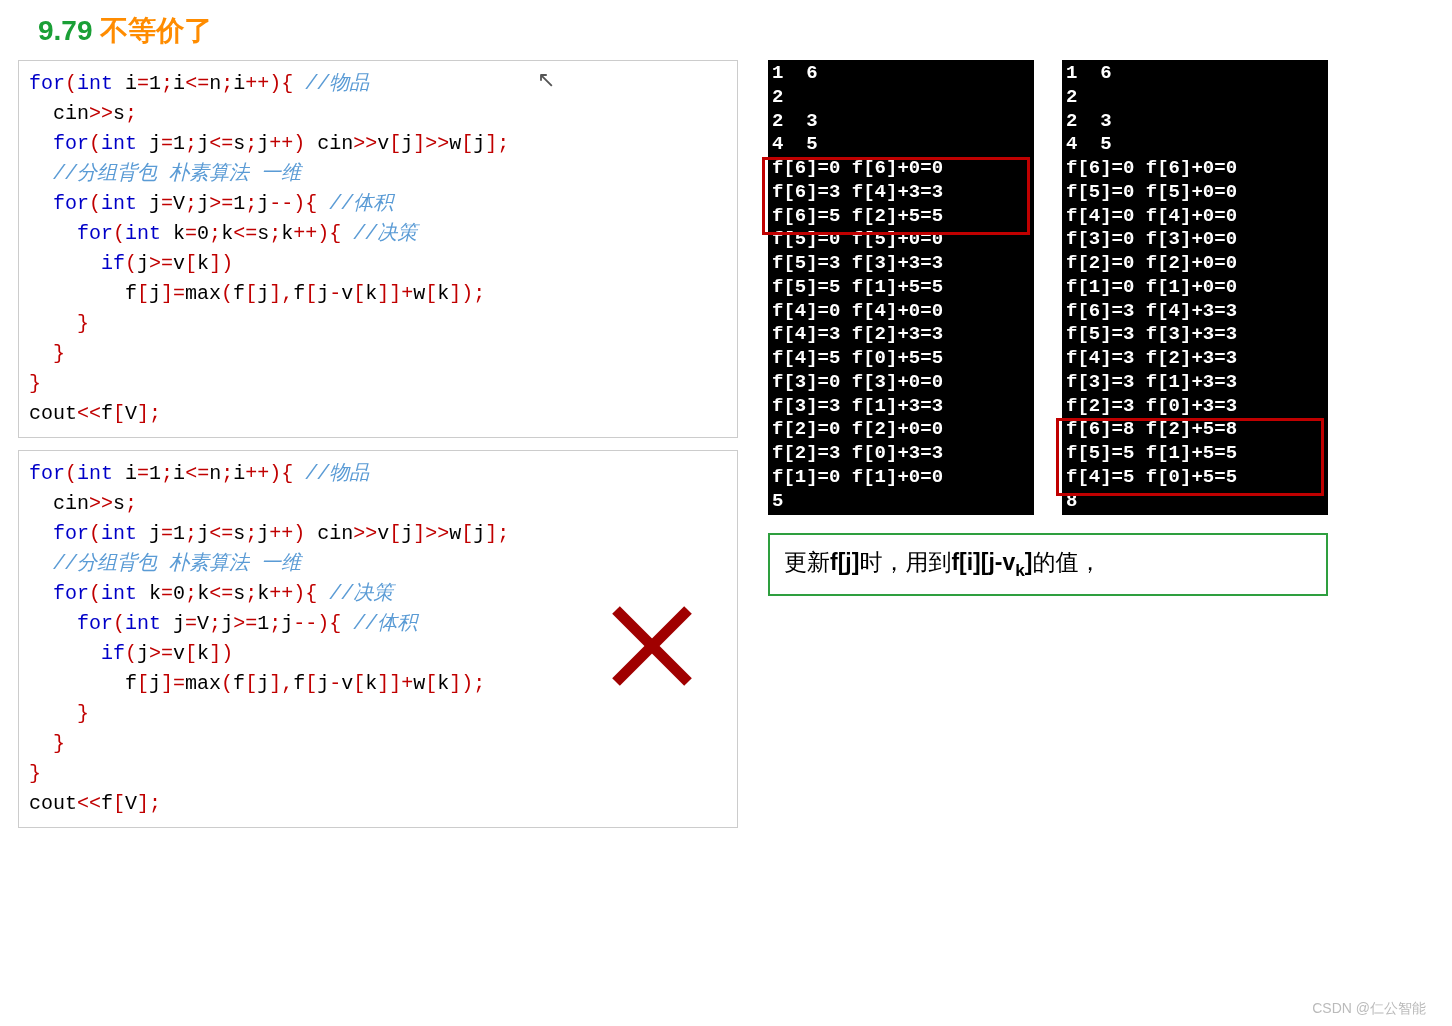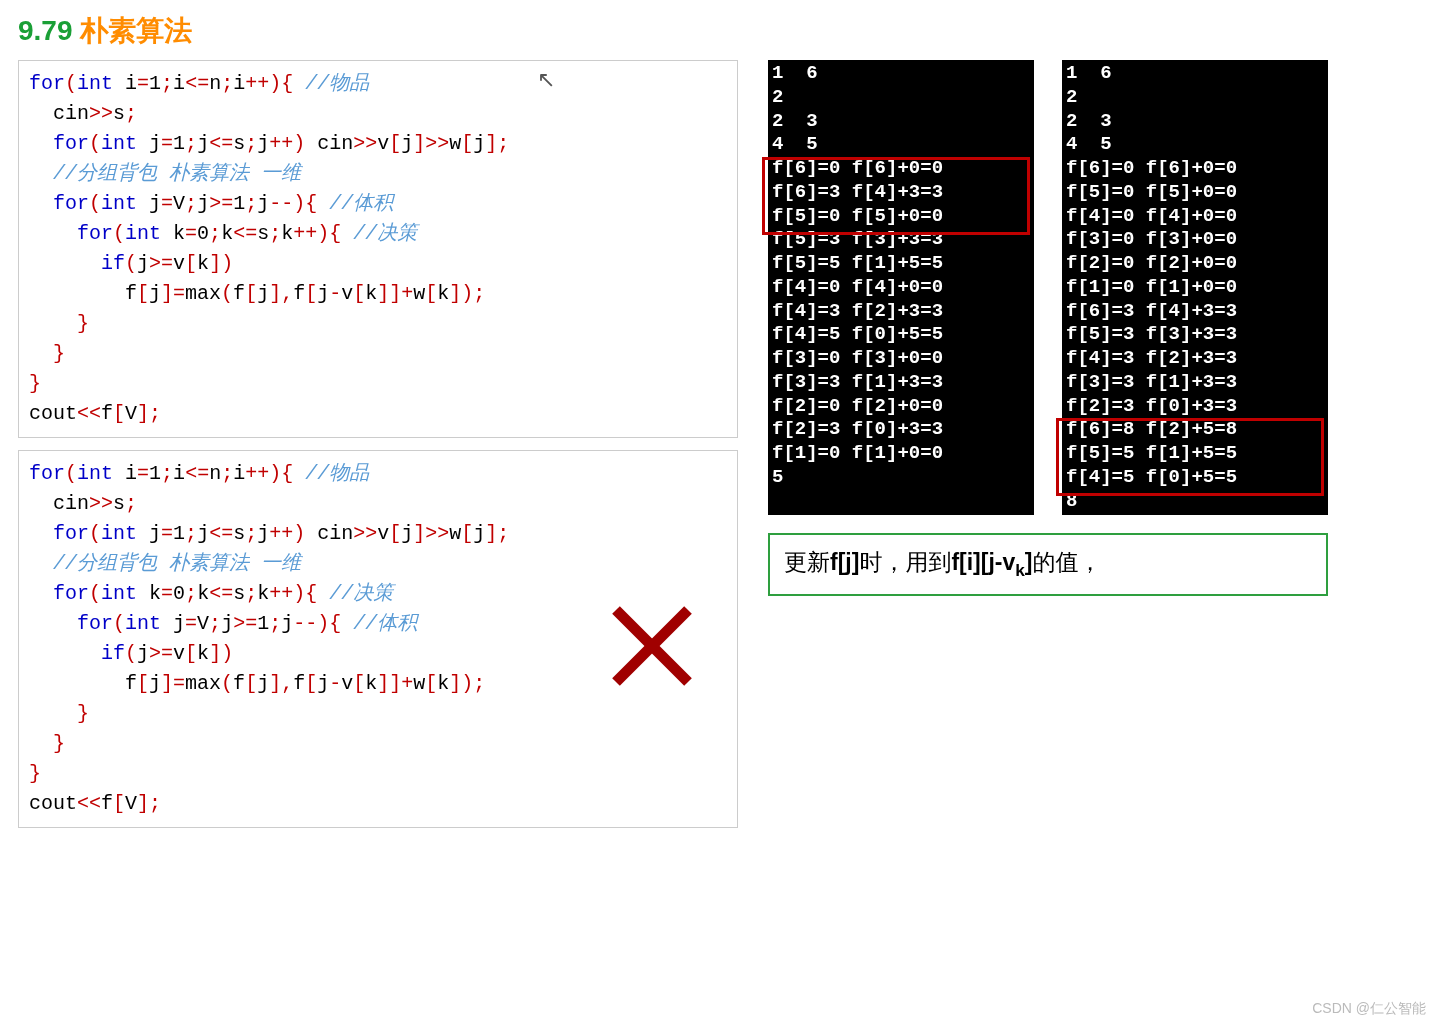--- a/index.html
+++ b/index.html
@@ -8,21 +8,21 @@
     font-family: "Microsoft YaHei", Arial, sans-serif;
     background: #fff;
     width: 1452px;
     box-sizing: border-box;
   }
   .title {
     margin: 0 0 10px 0;
     font-size: 28px;
     font-weight: bold;
   }
-  .title .num { color: #1a9f36; }
+  .title .num { color: #1a9f36; margin-left: 20px; }
   .title .txt { color: #ff8c00; }
   .layout {
     display: flex;
     gap: 30px;
   }
   .left {
     display: flex;
     flex-direction: column;
     gap: 12px;
     width: 720px;
@@ -95,21 +95,21 @@
     right: 26px;
     color: #bbb;
     font-size: 14px;
   }
 </style>
 </head>
 <body>
 
 <h1 class="title">
   <span class="num">9.79</span>
-  <span class="txt">朴素算法</span>
+  <span class="txt">不等价了</span>
 </h1>
 
 <div class="layout">
   <div class="left">
 
     <div class="codebox">
       <span class="cursor">↖</span>
       <div class="code"><span class="kw">for</span><span class="op">(</span><span class="kw">int</span><span> i</span><span class="op">=</span><span>1</span><span class="op">;</span><span>i</span><span class="op">&lt;=</span><span>n</span><span class="op">;</span><span>i</span><span class="op">++){</span><span class="cm"> //物品</span>
 <span>  cin</span><span class="op">&gt;&gt;</span><span>s</span><span class="op">;</span>
 <span>  </span><span class="kw">for</span><span class="op">(</span><span class="kw">int</span><span> j</span><span class="op">=</span><span>1</span><span class="op">;</span><span>j</span><span class="op">&lt;=</span><span>s</span><span class="op">;</span><span>j</span><span class="op">++)</span><span> cin</span><span class="op">&gt;&gt;</span><span>v</span><span class="op">[</span><span>j</span><span class="op">]&gt;&gt;</span><span>w</span><span class="op">[</span><span>j</span><span class="op">];</span>
@@ -147,20 +147,21 @@
   <div class="right">
     <div class="consoles">
       <div class="console" id="cons1">
         <div class="redbox" style="left:-6px;top:97px;width:268px;height:78px;"></div>
       <div class="row">1  6</div>
           <div class="row">2</div>
           <div class="row">2  3</div>
           <div class="row">4  5</div>
           <div class="row">f[6]=0 f[6]+0=0</div>
           <div class="row">f[6]=3 f[4]+3=3</div>
+          <div class="row">f[6]=5 f[2]+5=5</div>
           <div class="row">f[5]=0 f[5]+0=0</div>
           <div class="row">f[5]=3 f[3]+3=3</div>
           <div class="row">f[5]=5 f[1]+5=5</div>
           <div class="row">f[4]=0 f[4]+0=0</div>
           <div class="row">f[4]=3 f[2]+3=3</div>
           <div class="row">f[4]=5 f[0]+5=5</div>
           <div class="row">f[3]=0 f[3]+0=0</div>
           <div class="row">f[3]=3 f[1]+3=3</div>
           <div class="row">f[2]=0 f[2]+0=0</div>
           <div class="row">f[2]=3 f[0]+3=3</div>

